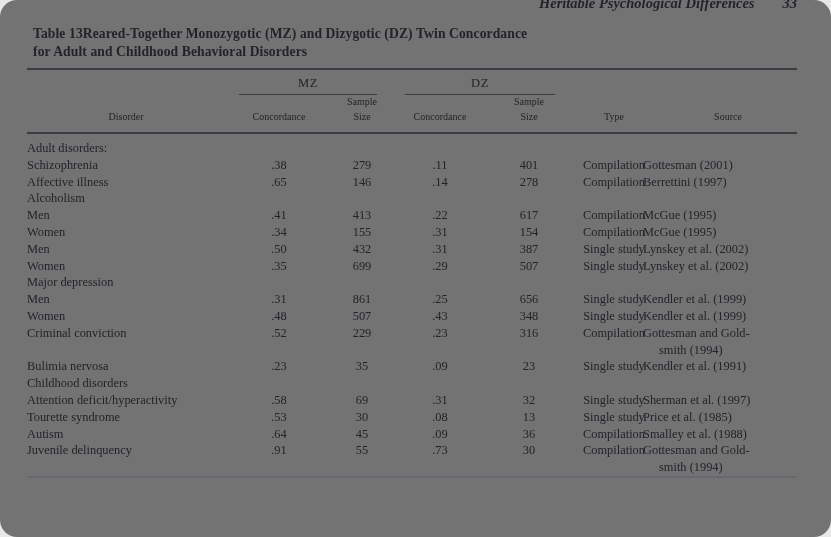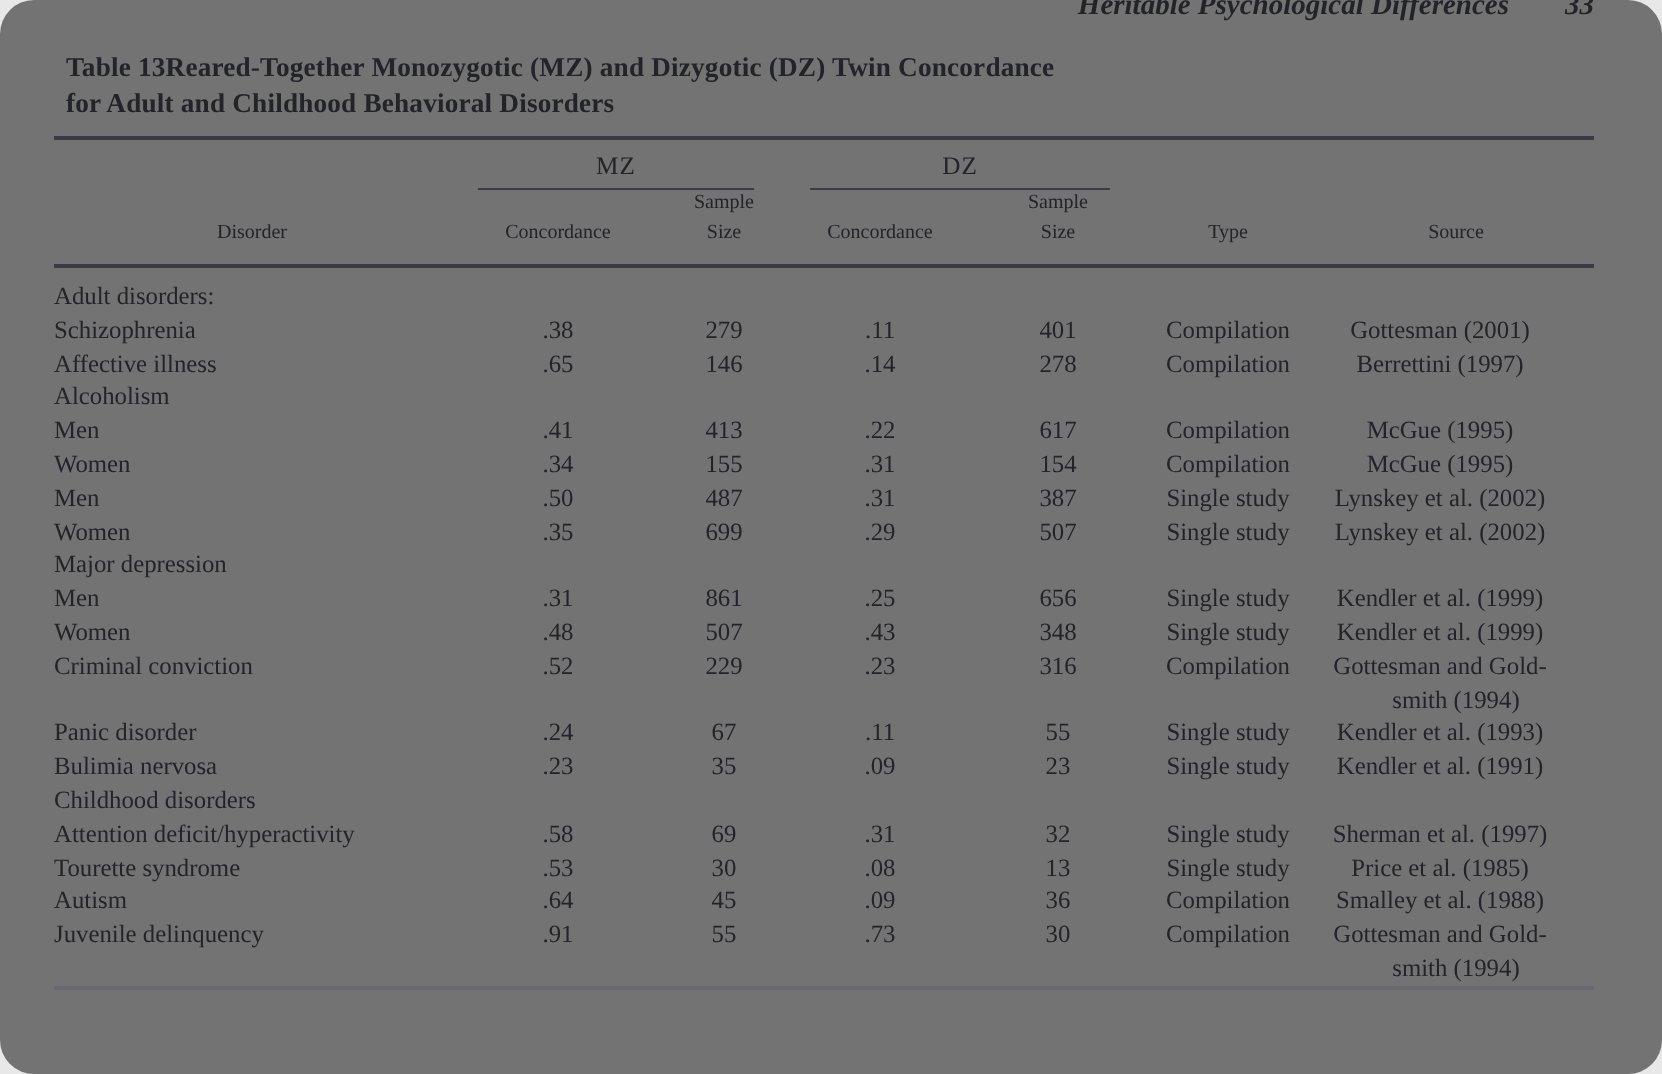--- a/index.html
+++ b/index.html
@@ -74,21 +74,21 @@
     font-size: 10px;
   }
   tr.cols-row th .wrap-narrow { display: inline-block; width: 46px; }
   
   tbody td { line-height: 16.8px; }
   tbody tr:first-child td { padding-top: 6px; }
   td.c-disorder { text-align: left; }
   td.c-num { text-align: center; }
   td.c-type { text-align: center; }
   td.c-source {
-    text-align: center;
+    text-align: left;
     white-space: pre-line;
     padding-left: 29px;
     text-indent: -16px;
   }
   td.indent-0 { padding-left: 6px; margin-top: 17px; }
   td.indent-1 { padding-left: 18px; }
   td.indent-2 { padding-left: 31px; }
 </style>
 </head>
 <body>
@@ -194,21 +194,21 @@
             <td class="c-num">.34</td>
             <td class="c-num">155</td>
             <td class="c-num">.31</td>
             <td class="c-num">154</td>
             <td class="c-type">Compilation</td>
             <td class="c-source">McGue (1995)</td>
           </tr>
           <tr>
             <td class="c-disorder indent-2">Men</td>
             <td class="c-num">.50</td>
-            <td class="c-num">487</td>
+            <td class="c-num">432</td>
             <td class="c-num">.31</td>
             <td class="c-num">387</td>
             <td class="c-type">Single study</td>
             <td class="c-source">Lynskey et al. (2002)</td>
           </tr>
           <tr>
             <td class="c-disorder indent-2">Women</td>
             <td class="c-num">.35</td>
             <td class="c-num">699</td>
             <td class="c-num">.29</td>
@@ -247,29 +247,20 @@
             <td class="c-disorder indent-1">Criminal conviction</td>
             <td class="c-num">.52</td>
             <td class="c-num">229</td>
             <td class="c-num">.23</td>
             <td class="c-num">316</td>
             <td class="c-type">Compilation</td>
             <td class="c-source">Gottesman and Gold-
 smith (1994)</td>
           </tr>
           <tr>
-            <td class="c-disorder indent-1">Panic disorder</td>
-            <td class="c-num">.24</td>
-            <td class="c-num">67</td>
-            <td class="c-num">.11</td>
-            <td class="c-num">55</td>
-            <td class="c-type">Single study</td>
-            <td class="c-source">Kendler et al. (1993)</td>
-          </tr>
-          <tr>
             <td class="c-disorder indent-1">Bulimia nervosa</td>
             <td class="c-num">.23</td>
             <td class="c-num">35</td>
             <td class="c-num">.09</td>
             <td class="c-num">23</td>
             <td class="c-type">Single study</td>
             <td class="c-source">Kendler et al. (1991)</td>
           </tr>
           <tr>
             <td class="c-disorder indent-0">Childhood disorders</td>

